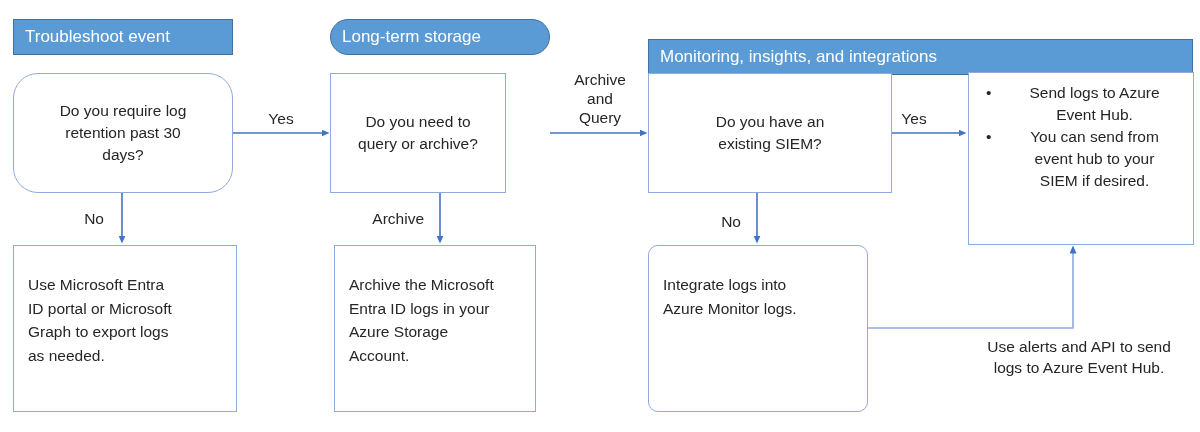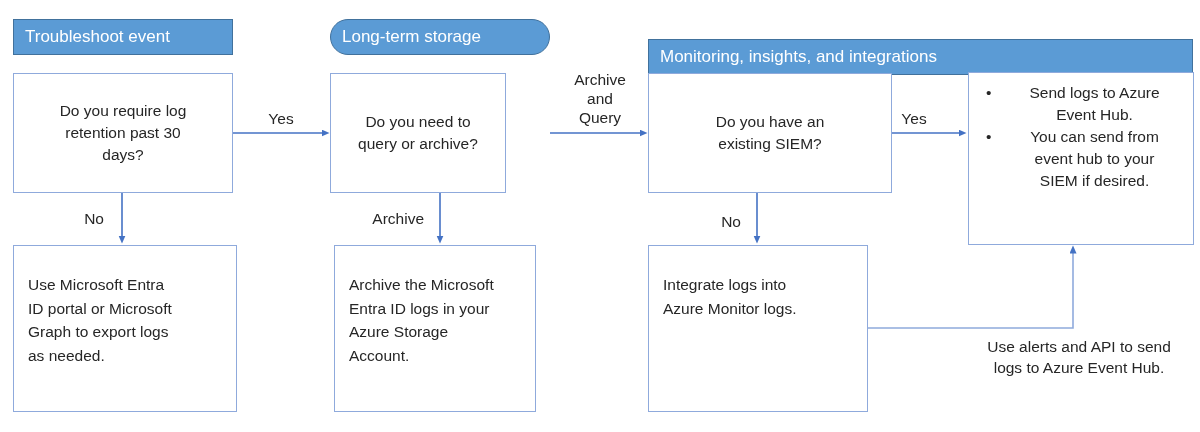--- a/index.html
+++ b/index.html
@@ -59,31 +59,31 @@
   }
   .box .txt { white-space: pre-line; }
   .qbox {
     display: flex;
     align-items: center;
     justify-content: center;
     text-align: center;
     line-height: 22px;
     padding: 0 8px;
   }
-  .q1 { left: 13px;  top: 73px; width: 220px; height: 120px; }
+  .q1 { left: 13px;  top: 73px; width: 220px; height: 120px; border-radius: 25px; }
   .q2 { left: 330px; top: 73px; width: 176px; height: 120px; }
   .q3 { left: 648px; top: 73px; width: 244px; height: 120px; }
   .abox {
     line-height: 23.5px;
     padding: 27px 10px 0 14px;
     text-align: left;
   }
   .a1 { left: 13px;  top: 245px; width: 224px; height: 167px; }
   .a2 { left: 334px; top: 245px; width: 202px; height: 167px; }
-  .a3 { left: 648px; top: 245px; width: 220px; height: 167px; }
+  .a3 { left: 648px; top: 245px; width: 220px; height: 167px; border-radius: 10px; }
   .bullets {
     left: 968px; top: 72px; width: 226px; height: 173px;
     line-height: 22px;
     padding: 9px 6px 0 8px;
     text-align: center;
   }
   .bullets ul { list-style: none; margin: 0; padding: 0; }
   .bullets li {
     white-space: pre-line;
     padding-left: 25px;

